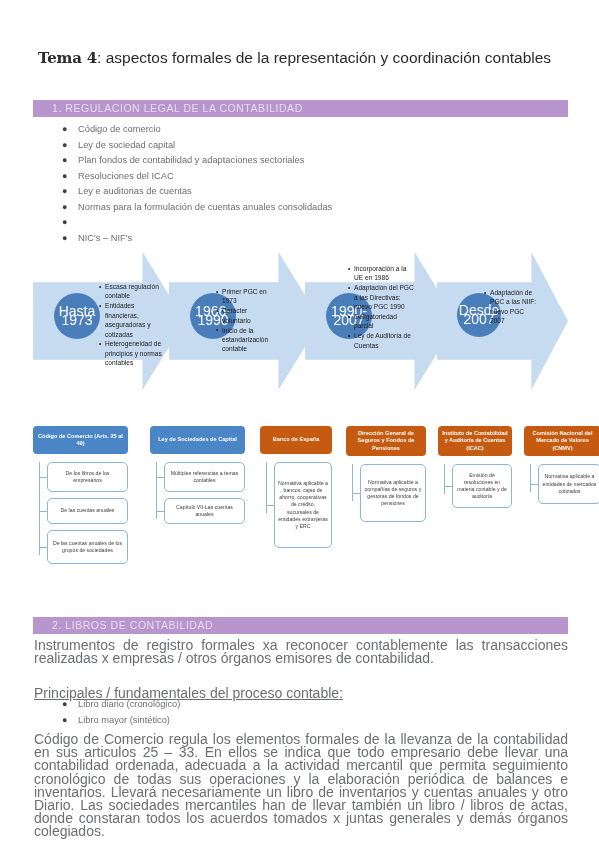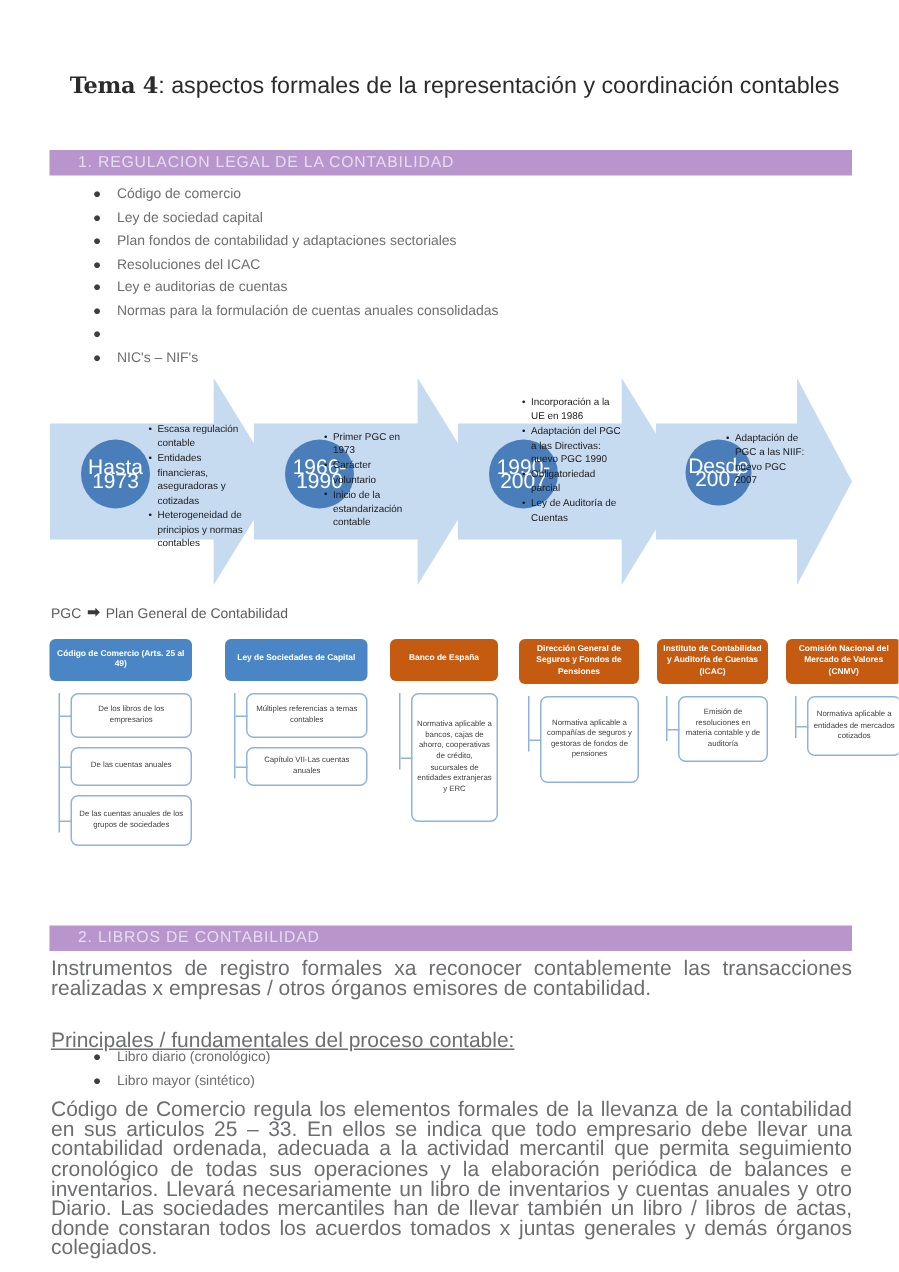--- a/index.html
+++ b/index.html
@@ -11,21 +11,21 @@
     font-family: "Liberation Sans", sans-serif;
     color: #58595b;
     overflow: hidden;
     position: relative;
   }
   .page { position:relative; width:599px; height:848px; padding:0; }
 
   
   .doc-title {
     position:absolute; left:38px; top:36px; width:530px;
-    font-size:15.5px; line-height:1.55; color:#2b2b2b; font-weight:400;text-align:center;
+    font-size:15.5px; line-height:1.55; color:#2b2b2b; font-weight:400;
   }
   .doc-title .tema { font-weight:700; font-family:"DejaVu Serif", serif; font-size:15px; letter-spacing:-0.2px;}
 
   
   .section-bar {
     position:absolute; left:33px; width:535px; height:17px;
     background:#b896cd;
     color:#e6dcef;
     font-size:10.5px;
     letter-spacing:0.55px;
@@ -209,25 +209,20 @@
         <li>Obligatoriedad parcial</li>
         <li>Ley de Auditoría de Cuentas</li>
       </ul>
     </div>
   <div class="tlist tl4" id="tl-3">
       <ul>
         <li>Adaptación de PGC a las NIIF: nuevo PGC 2007</li>
       </ul>
     </div>
 
-  <div class="pgc-line">
-    <span>PGC</span>
-    <span class="pgc-arrow">➡</span>
-    <span>Plan General de Contabilidad</span>
-  </div>
 
   <div class="org" id="orgchart">
       <div class="col c1">
         <div class="node-head blue">Código de Comercio (Arts. 25 al 49)</div>
         <div style="position: relative; margin-left: 14px; margin-top: 0px;">
           <div class="connector-v" style="left: -8px; top: 0px; height: 93px;"></div>
           <div class="node-child" style="height: 30px; margin-top: 8px;">De los libros de los empresarios<div class="connector-h" style="left: -8px; top: 50%; width: 8px;"></div></div>
           <div class="node-child" style="height: 26px; margin-top: 6px;">De las cuentas anuales<div class="connector-h" style="left: -8px; top: 50%; width: 8px;"></div></div>
           <div class="node-child" style="height: 34px; margin-top: 6px;">De las cuentas anuales de los grupos de sociedades<div class="connector-h" style="left: -8px; top: 50%; width: 8px;"></div></div>
         </div>

